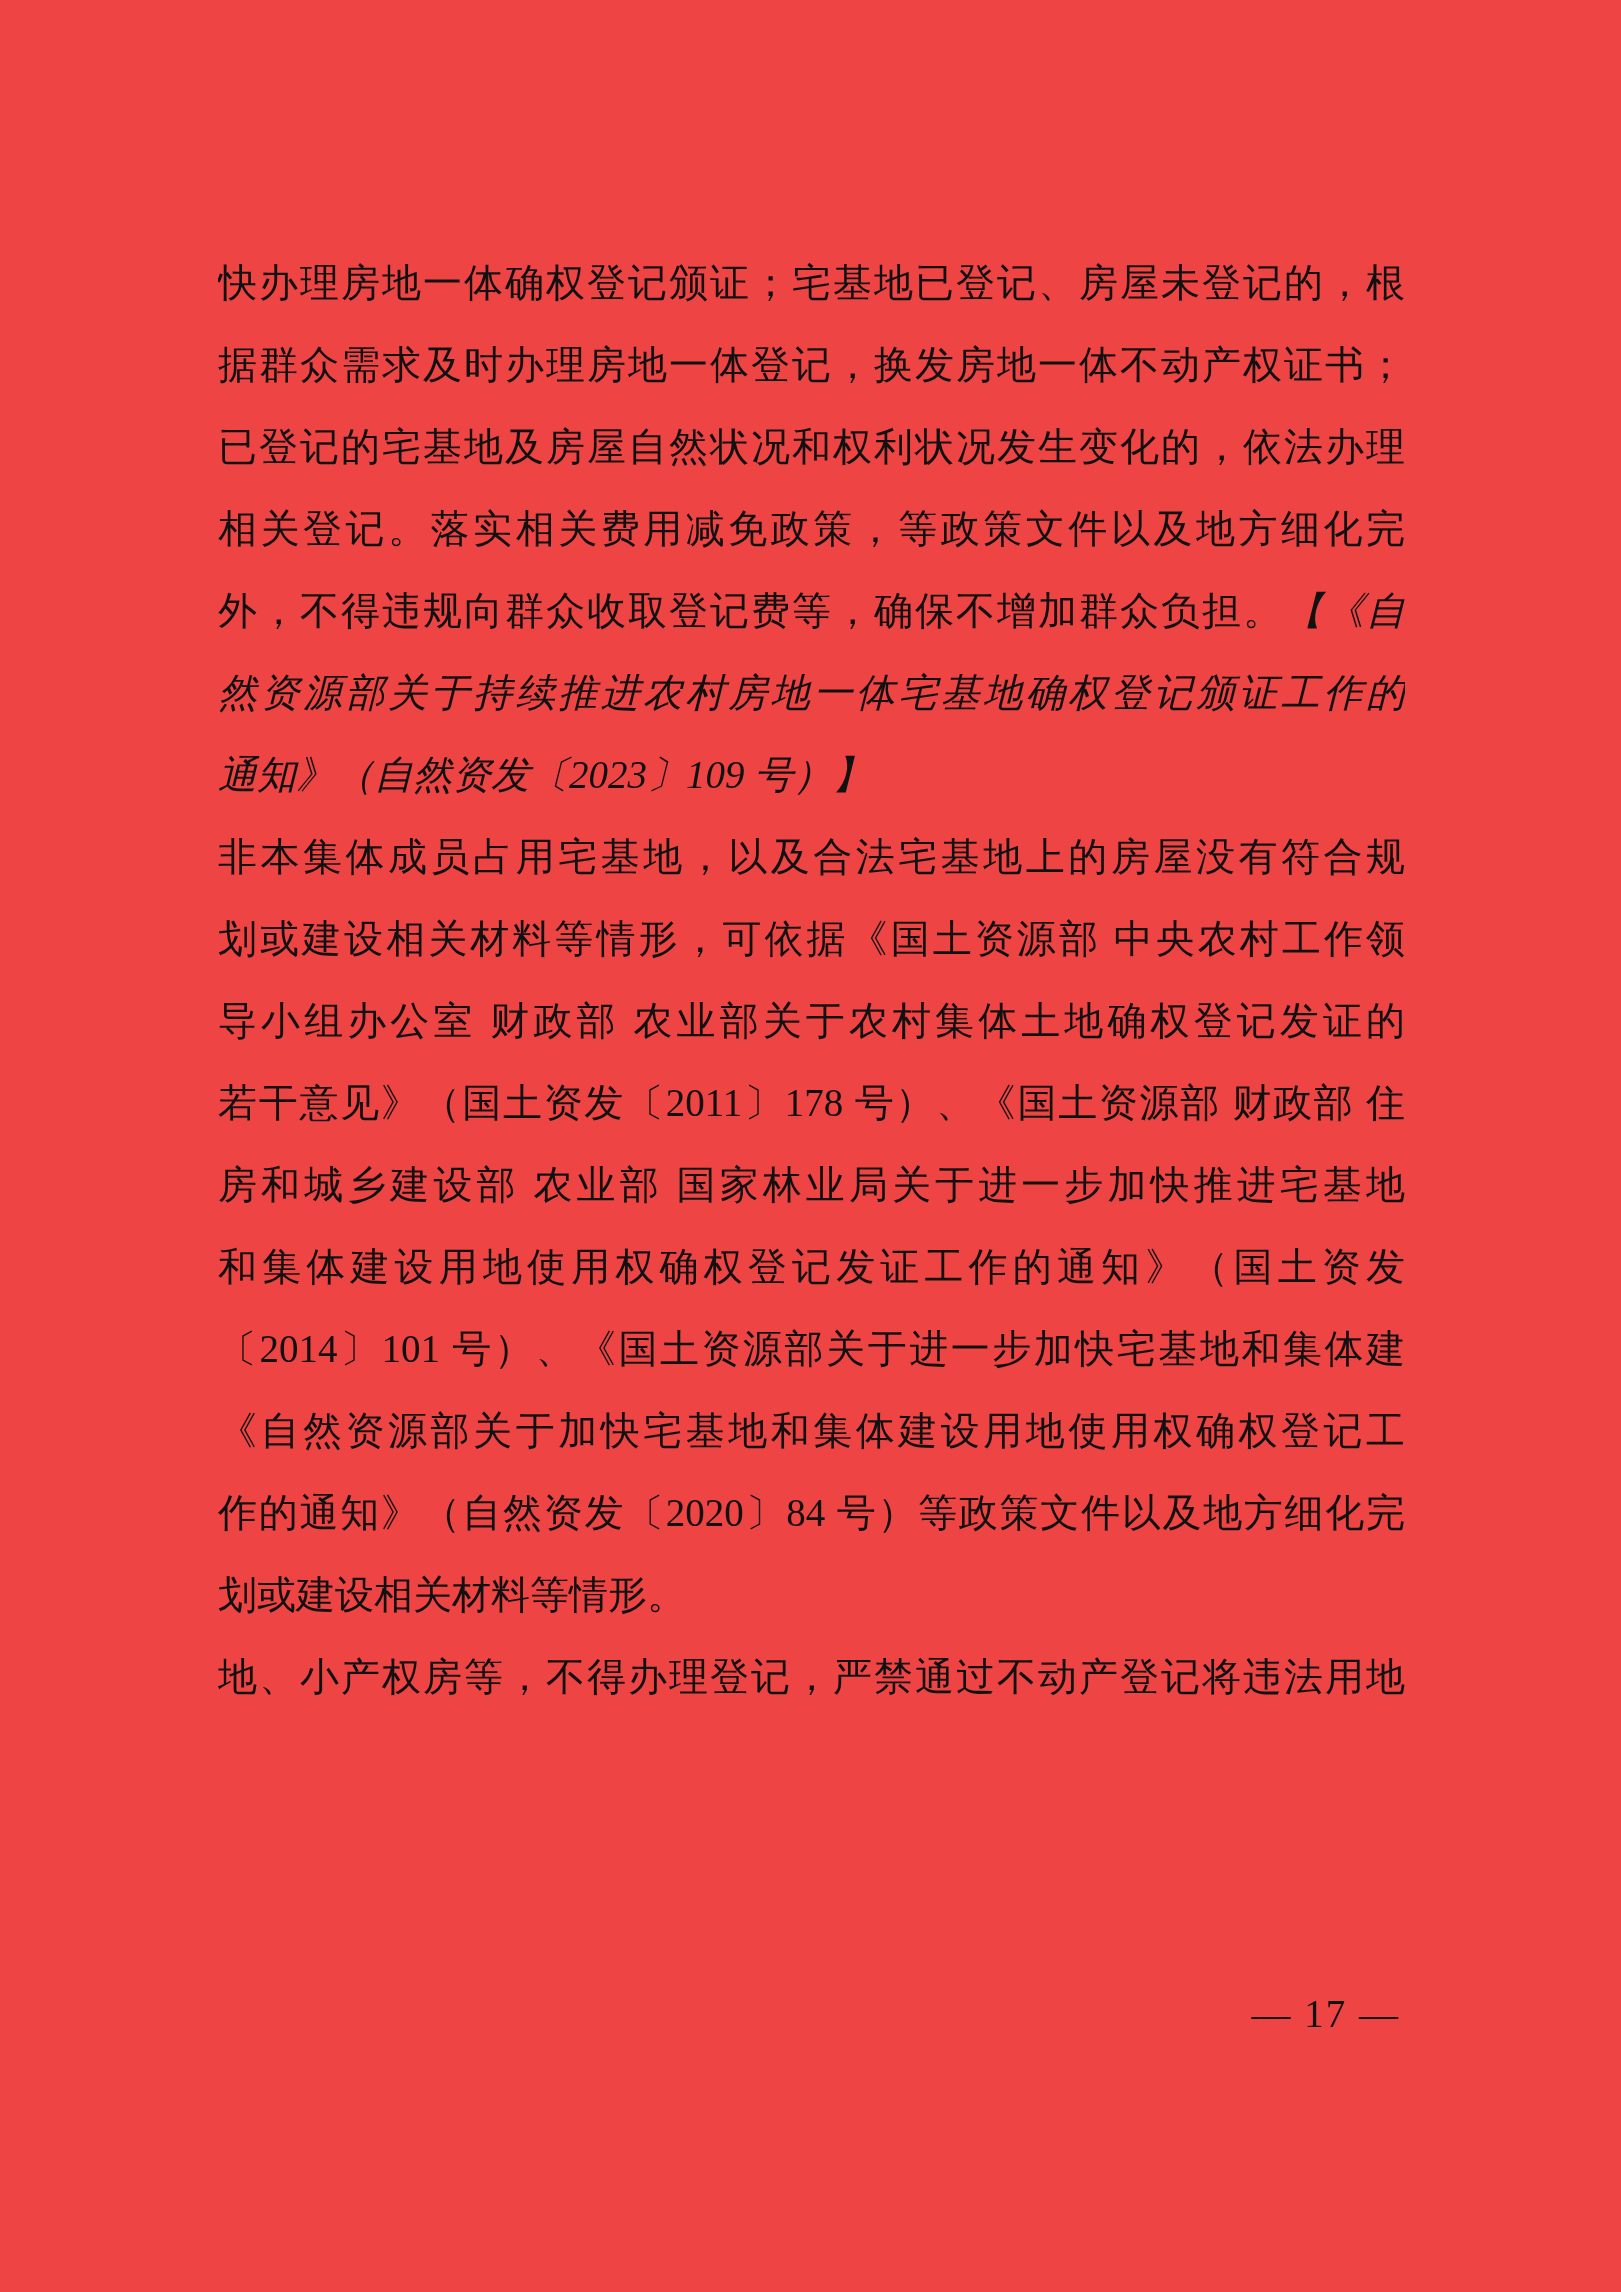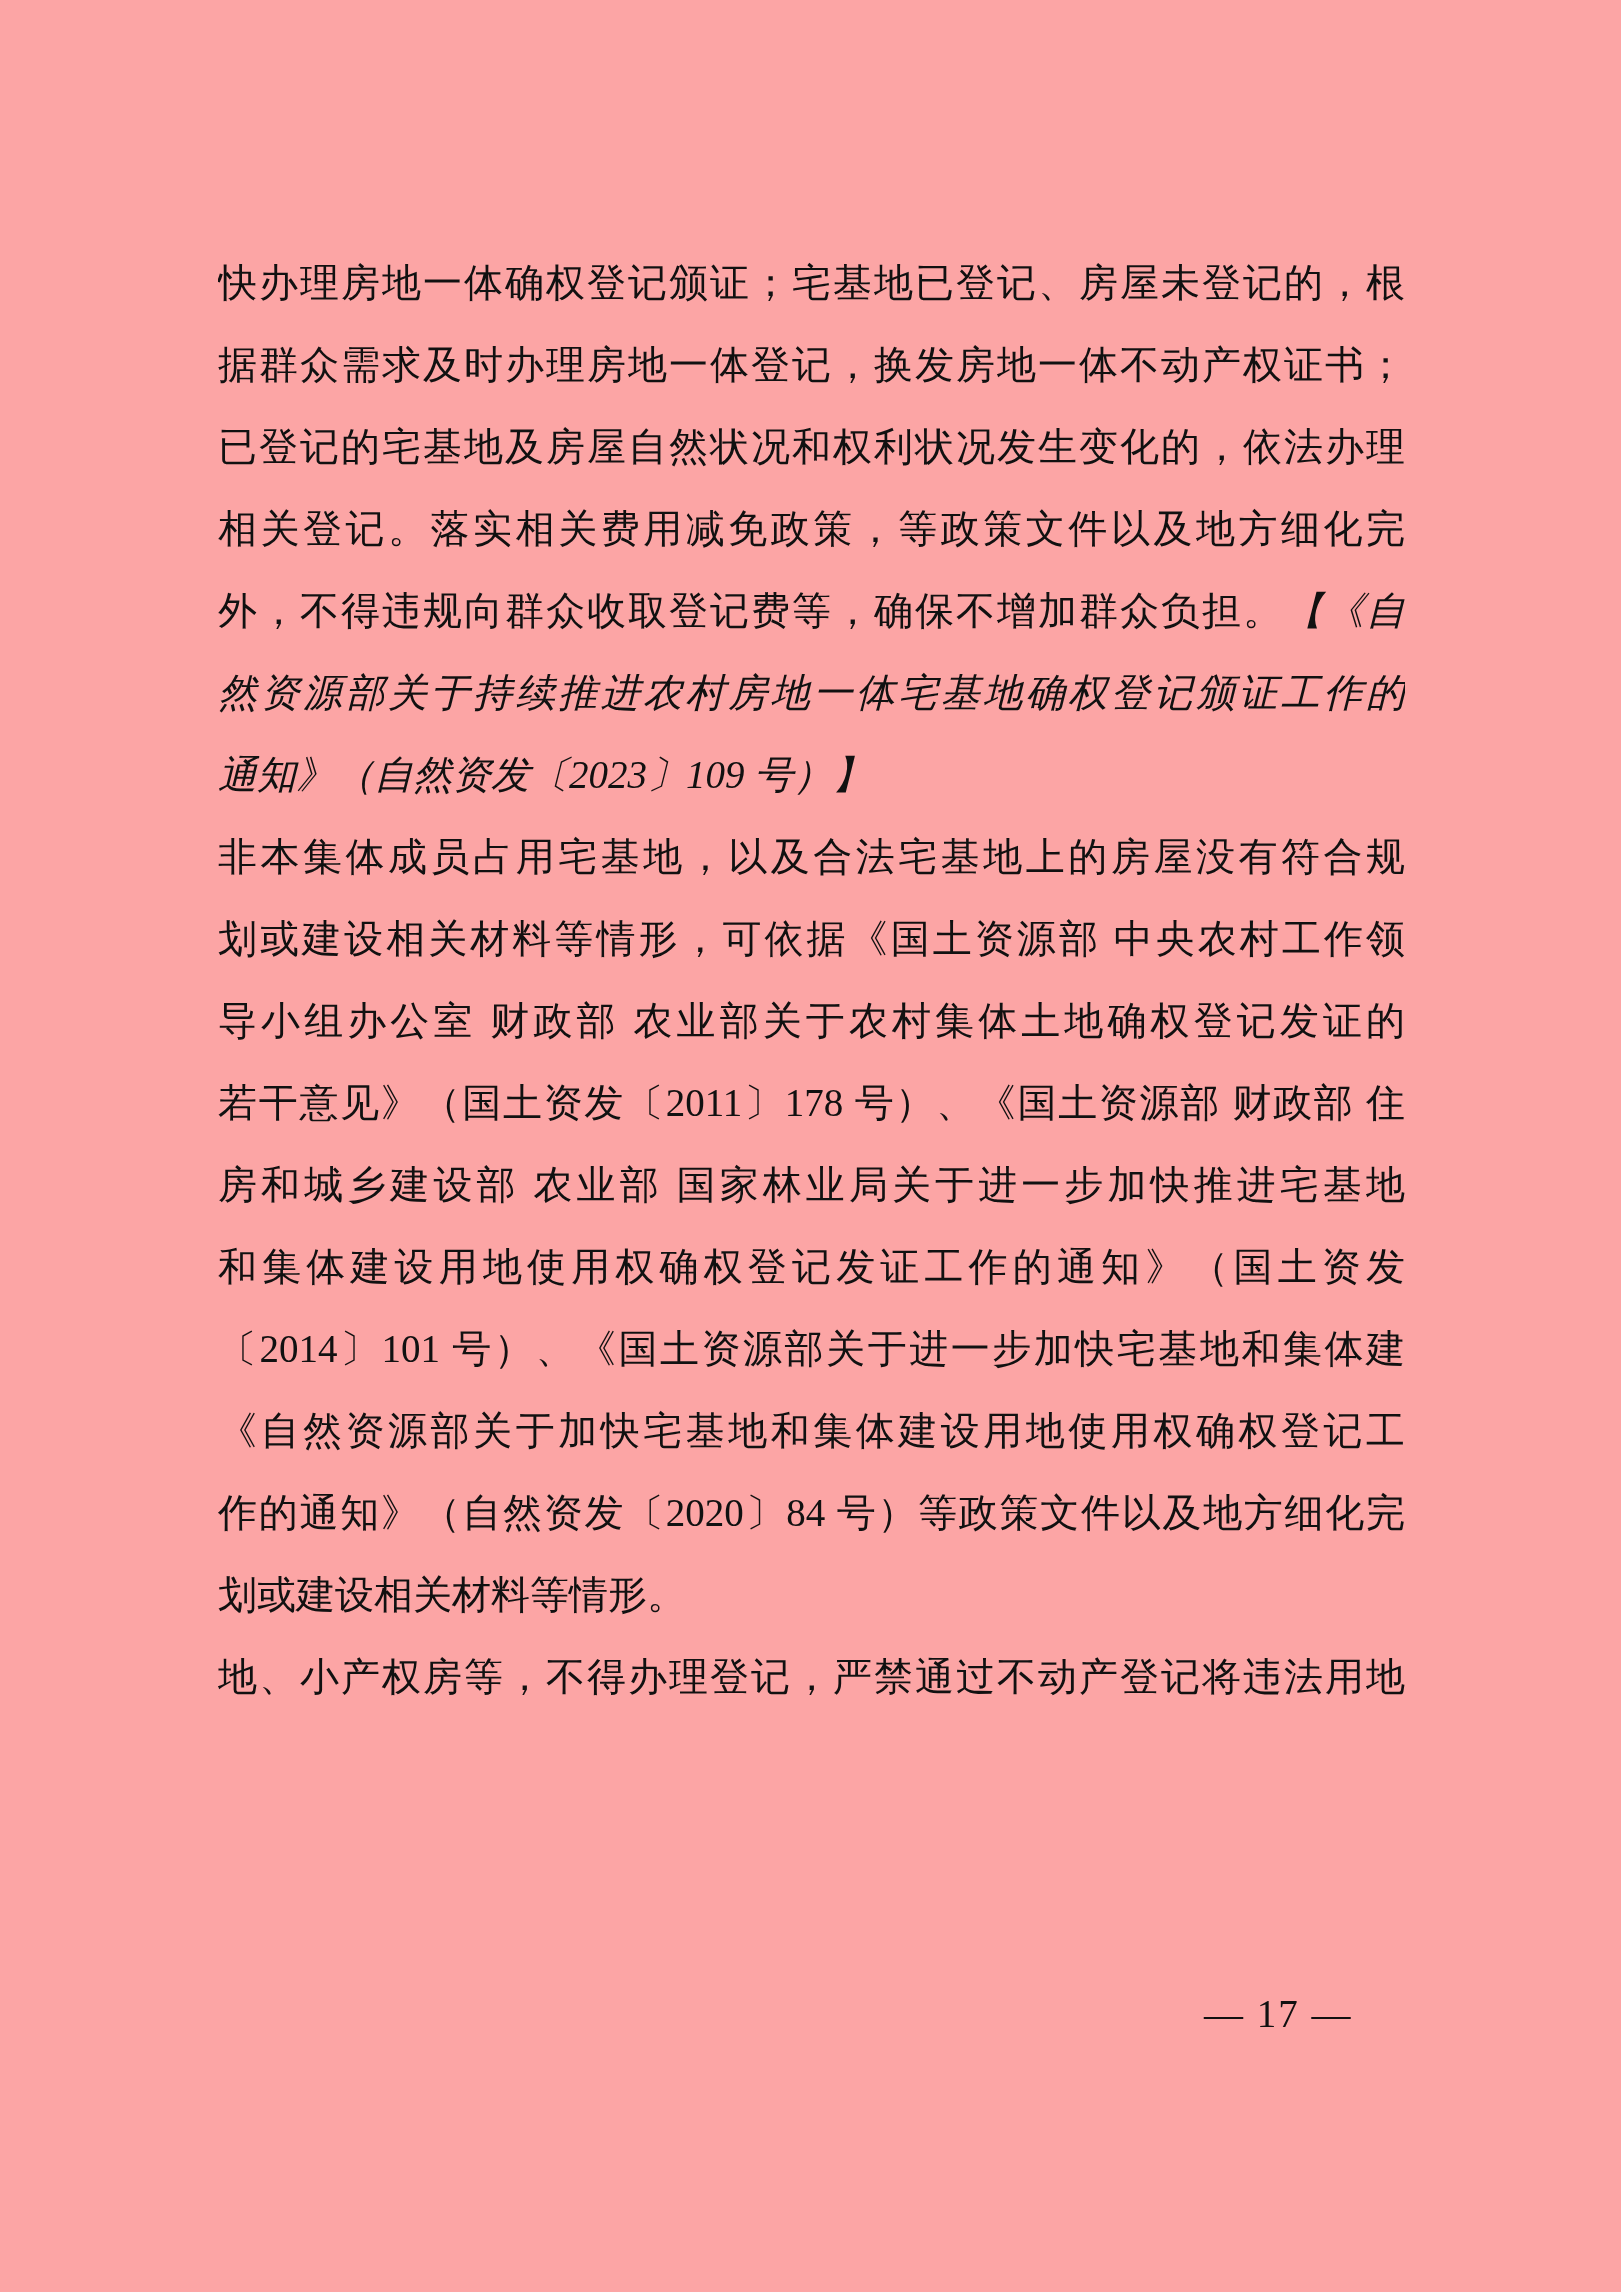--- a/index.html
+++ b/index.html
@@ -4,21 +4,21 @@
 <style>
   html, body {
     margin: 0;
     padding: 0;
     background: #e8e8e8;
   }
   .page {
     position: relative;
     width: 1621px;
     height: 2293px;
-    background: #fca5a5;
+    background: #ef4444;
     overflow: hidden;
     font-family: "Liberation Serif", "DejaVu Serif", serif;
     color: #111111;
   }
   .textblock {
     position: absolute;
     left: 218px;
     top: 242px;
     width: 1187px;
   }
@@ -49,21 +49,21 @@
     letter-spacing: -2px;
   }
   .pagenum {
     position: absolute;
     top: 1986px;
     left: 1204px;
     width: 196px;
     height: 55px;
     line-height: 55px;
     font-size: 39px;
-    text-align: left;
+    text-align: right;
     letter-spacing: 2px;
     color: #111111;
   }
 </style>
 </head>
 <body>
 
 <div class="page">
 
   <div class="textblock">

